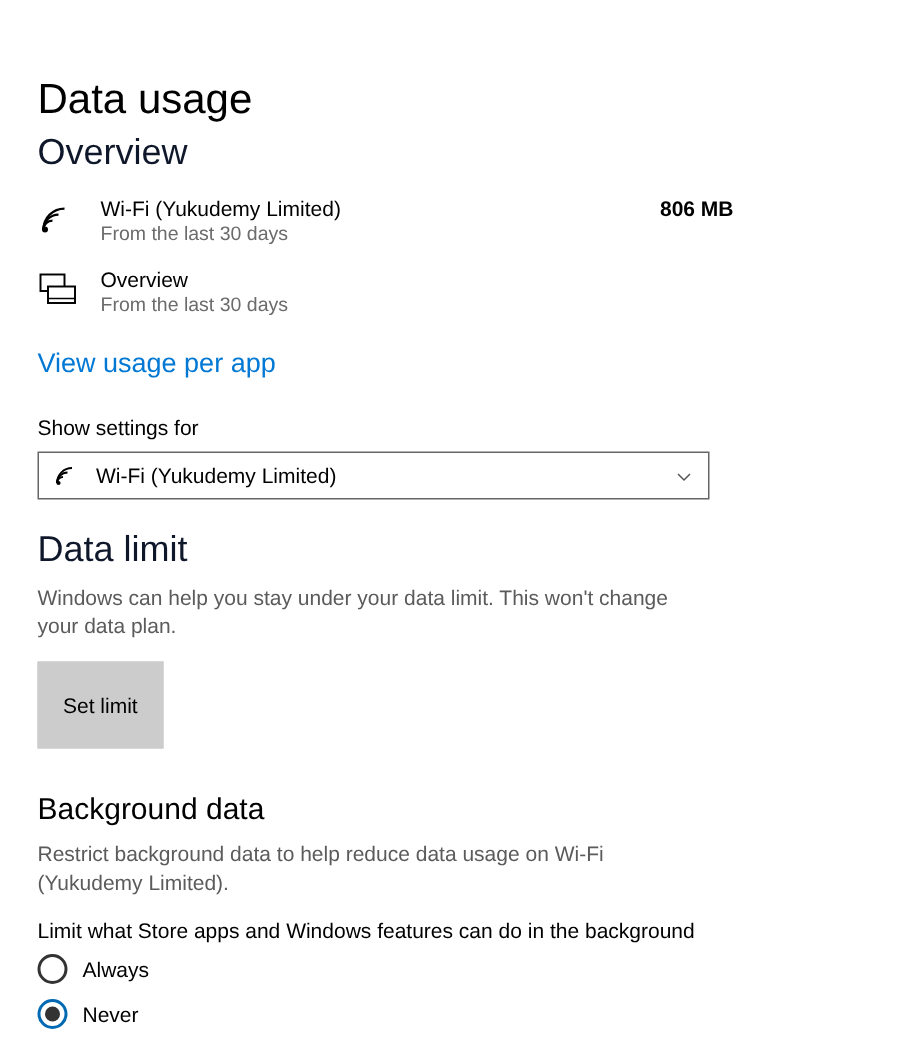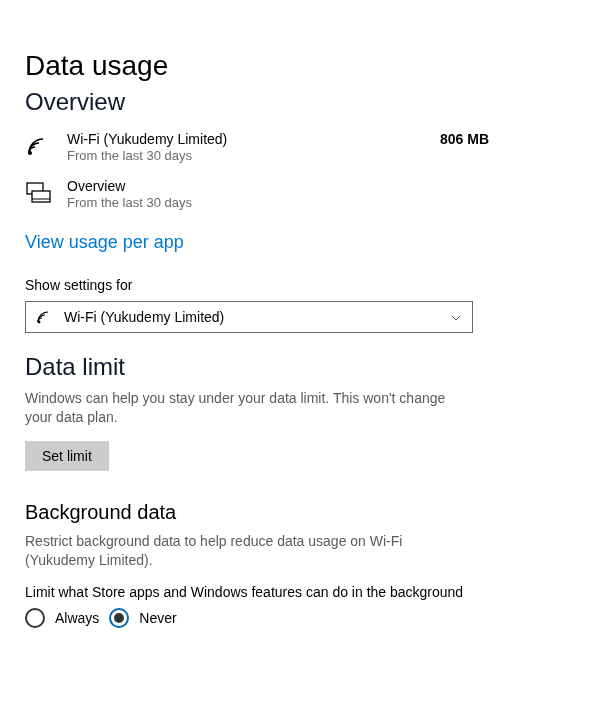--- a/index.html
+++ b/index.html
@@ -132,34 +132,35 @@
       color: #5b5b5b;
       margin-bottom: 14px;
       line-height: 1.35;
       max-width: 450px;
     }
 
     .styled-button {
       background-color: #cccccc;
       border: 1px solid #cccccc;
       font-size: 14px;
-      padding: 6px 16px;
+      padding: 20px 16px;
       cursor: pointer;
       font-family: inherit;
       margin-bottom: 30px;
     }
 
     .bg-section-title {
       font-size: 20px;
       font-weight: 400;
       margin-bottom: 8px;
     }
 
     .radio-group {
       display: flex;
+      flex-direction: column;
       gap: 10px;
       margin-top: 6px;
     }
 
     .radio-item {
       display: flex;
       align-items: center;
       gap: 10px;
       cursor: pointer;
     }

